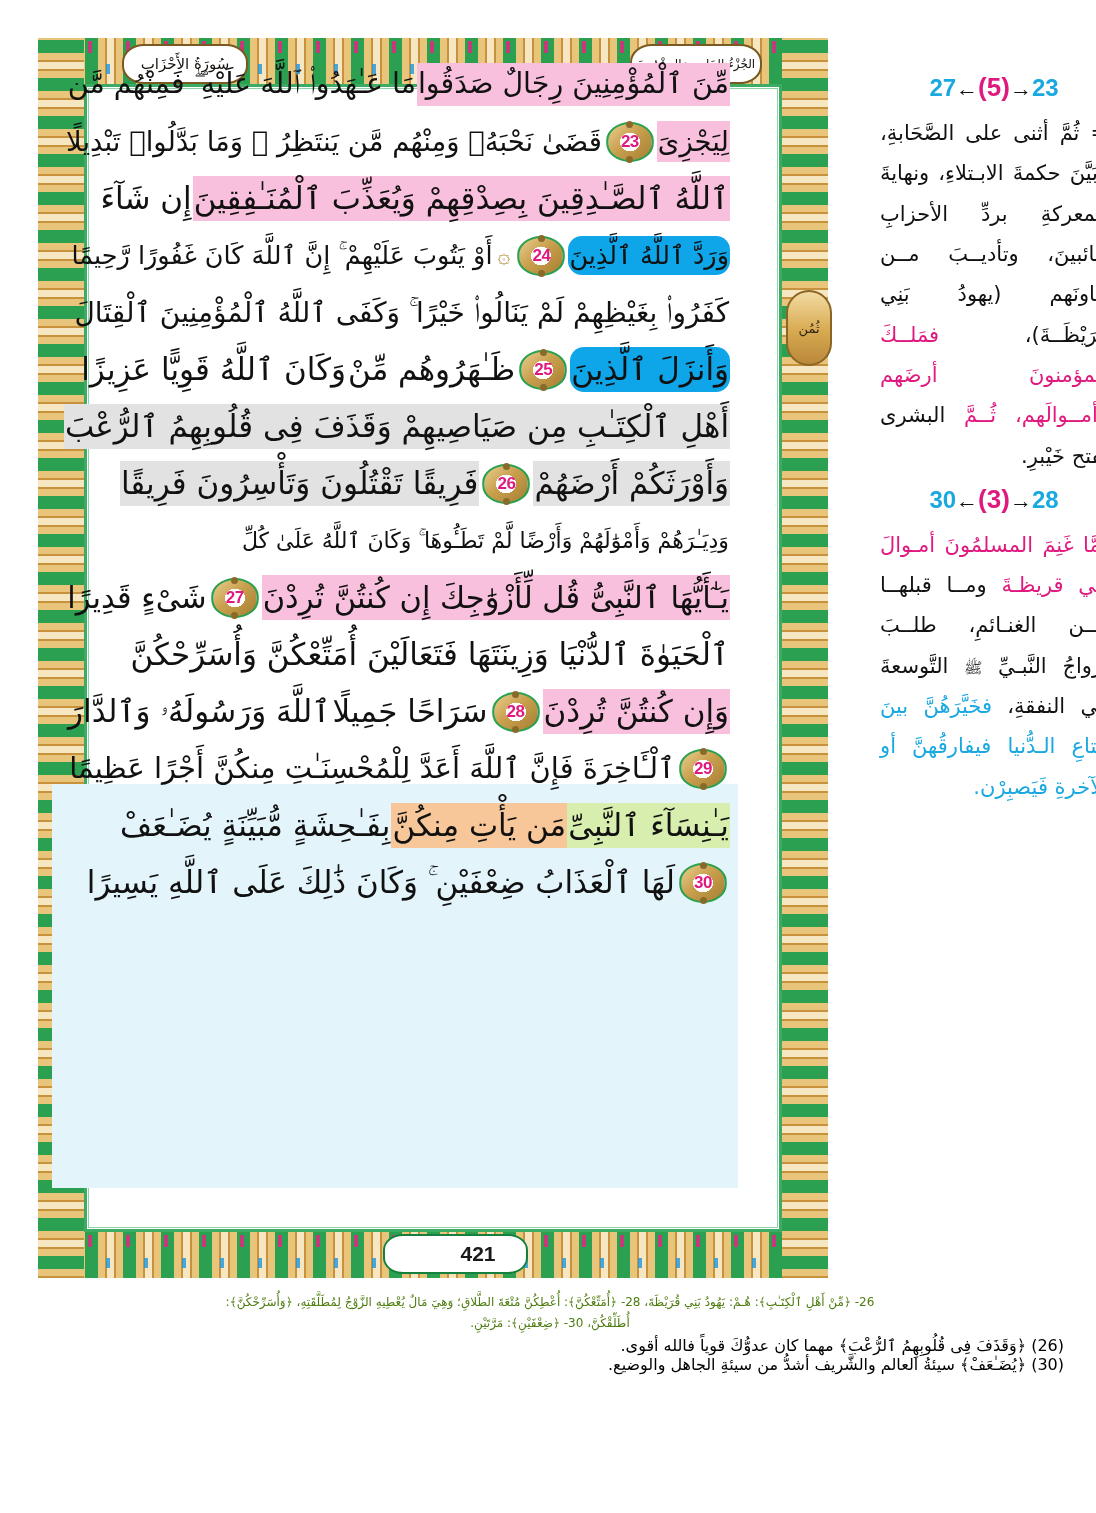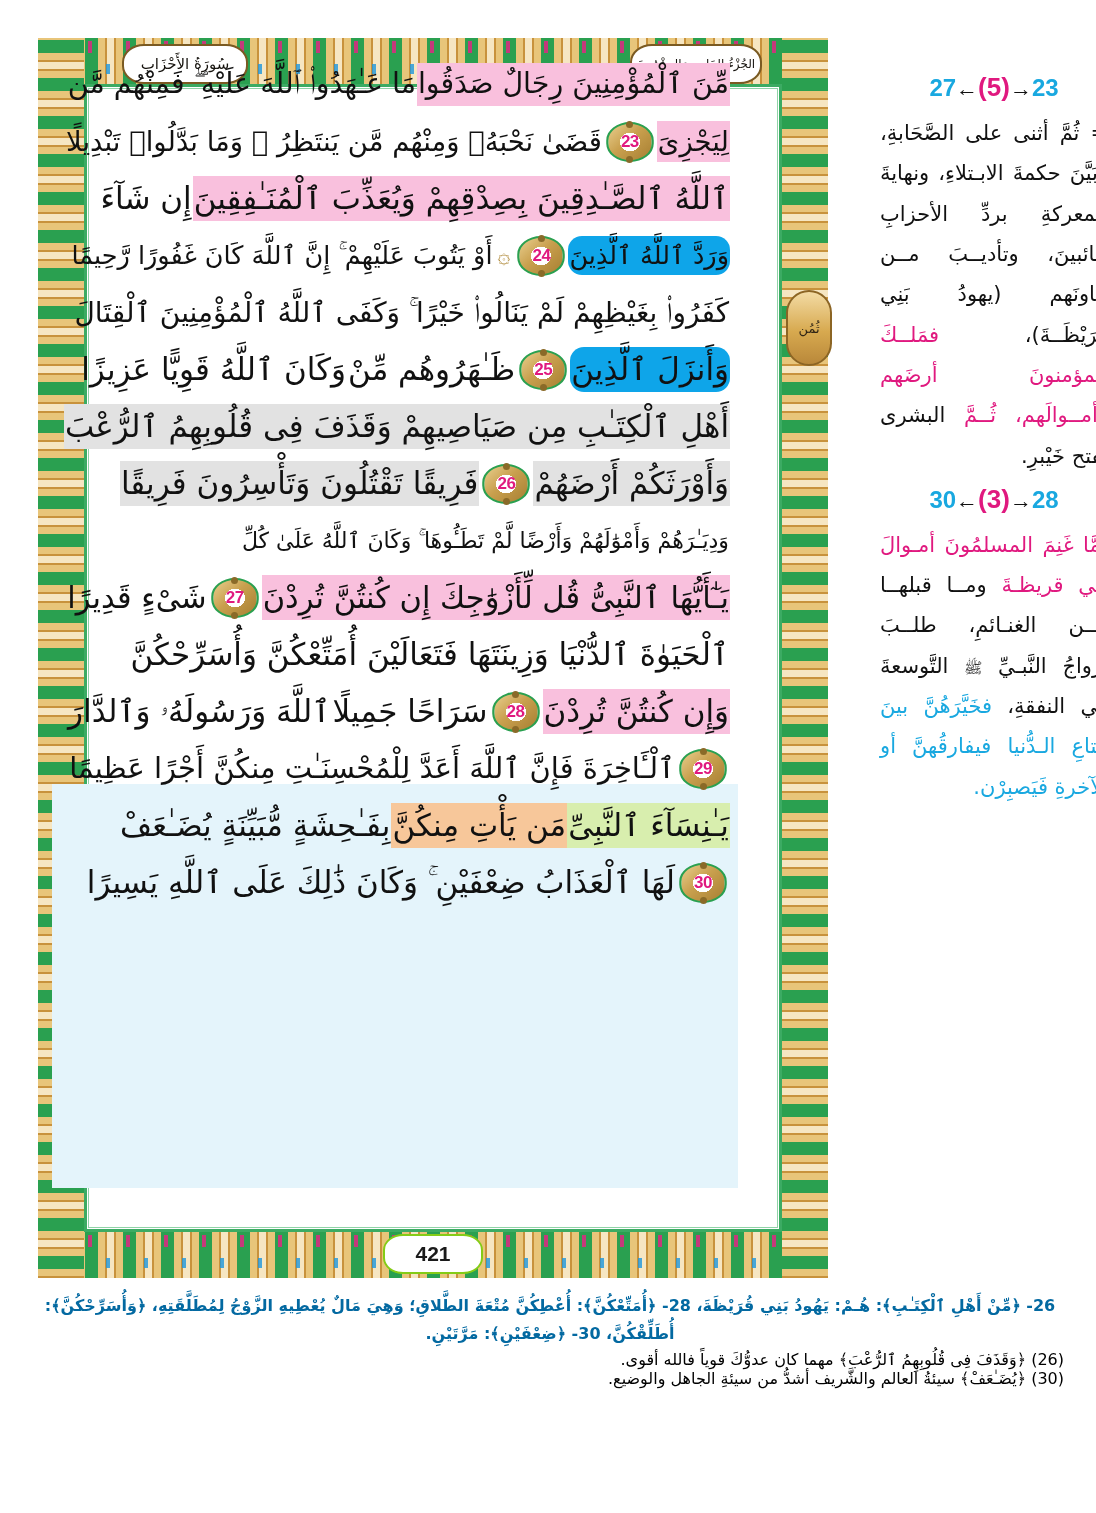--- a/index.html
+++ b/index.html
@@ -95,24 +95,25 @@
     white-space:nowrap;
     overflow:hidden;
   }
   #cart-surah{left:84px;top:6px;width:122px;height:36px;font-size:15px;}
   #cart-juz{left:592px;top:6px;width:128px;height:36px;font-size:12px;}
 
   
   #cart-page{
     position:absolute;
     left:345px;bottom:4px;width:96px;height:36px;
-    background:#ffffff;border:2px solid #84cc16;border-radius:20px/16px;
+    background:#ffffff;border:2px solid #15803d;border-radius:20px/16px;
     display:flex;align-items:center;justify-content:center;
     font-size:21px;font-weight:bold;color:#1a1a1a;
     font-family:"Liberation Sans",sans-serif;
+    padding-left:45px;
   }
 
   
   #ruku-pendant{
     position:absolute;
     left:786px;top:290px;
     width:42px;height:72px;
     background:linear-gradient(180deg,#f3dba4,#d7a94f 55%,#b9883a);
     border:2px solid #8c6524;
     border-radius:50% 50% 50% 50%/30% 30% 30% 30%;
@@ -230,25 +231,25 @@
 
   
   .footnotes{
     position:absolute;
     left:36px;top:1292px;
     width:1028px;
     direction:rtl;
     font-family:"DejaVu Sans","Liberation Sans",sans-serif;
   }
   .fn-blue{
-    color:#0369a1;
-    font-size:16px;
+    color:#4d7c0f;
+    font-size:12px;
     line-height:1.75;
     text-align:center;
-    font-weight:bold;
+    font-weight:normal;
     margin:0 0 2px 0;
   }
   .fn-blue .l2{display:block;}
   .fn-pink{
     color:#e0378f;
     font-size:16px;
     line-height:1.8;
     text-align:center;
     font-weight:bold;
     margin:0;

